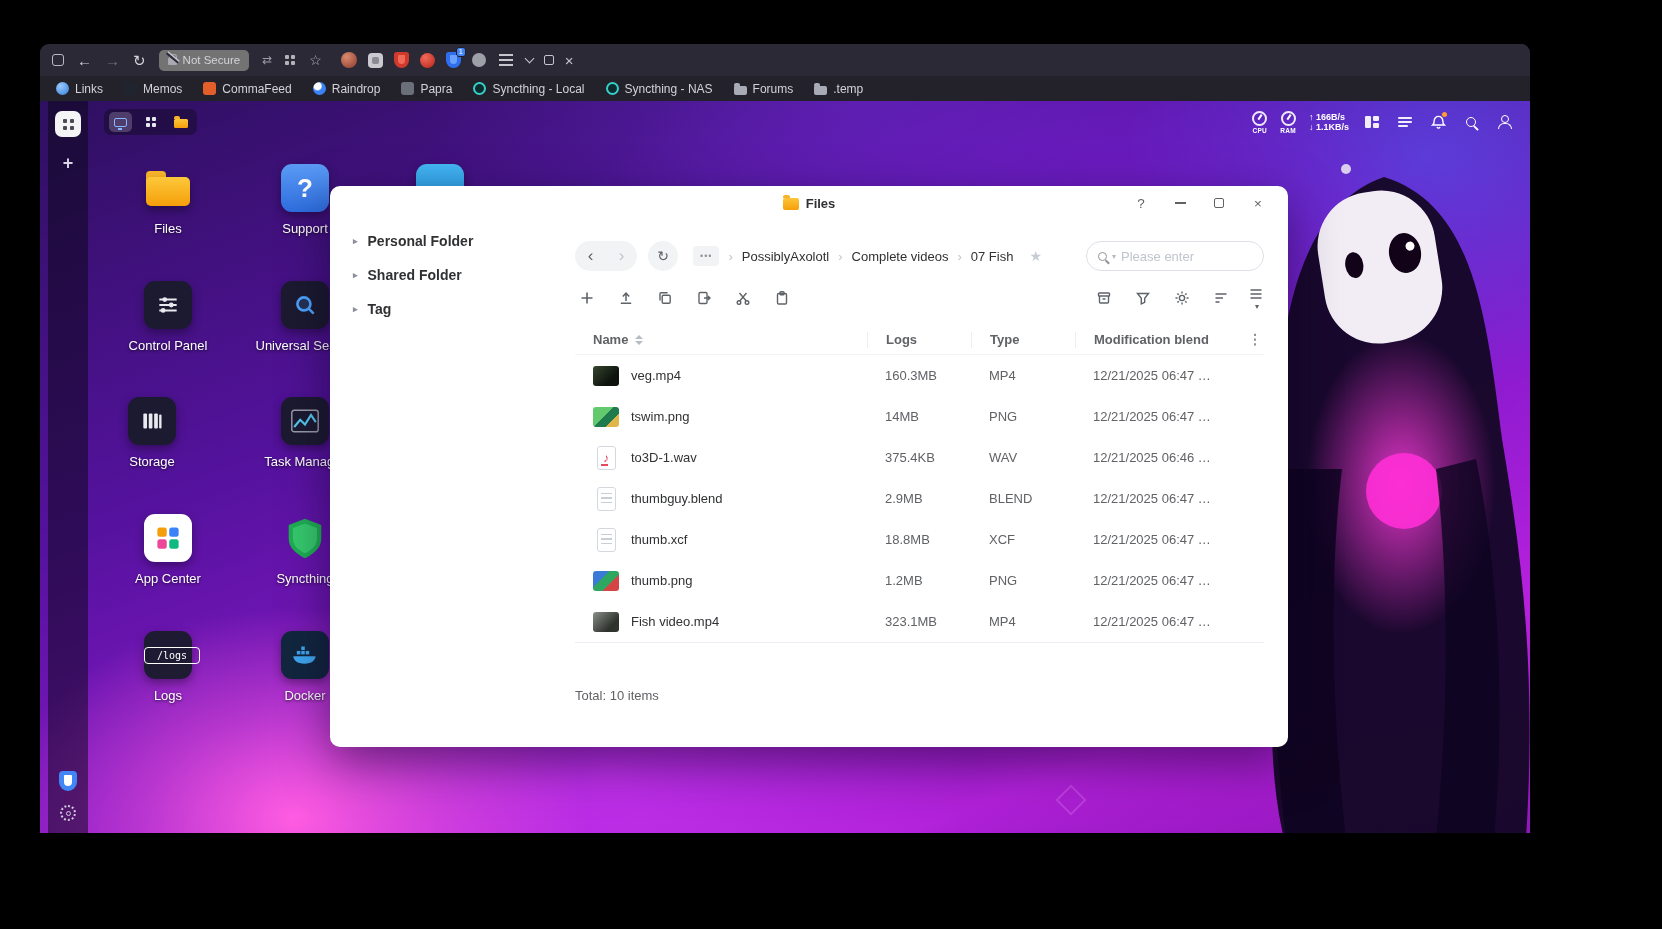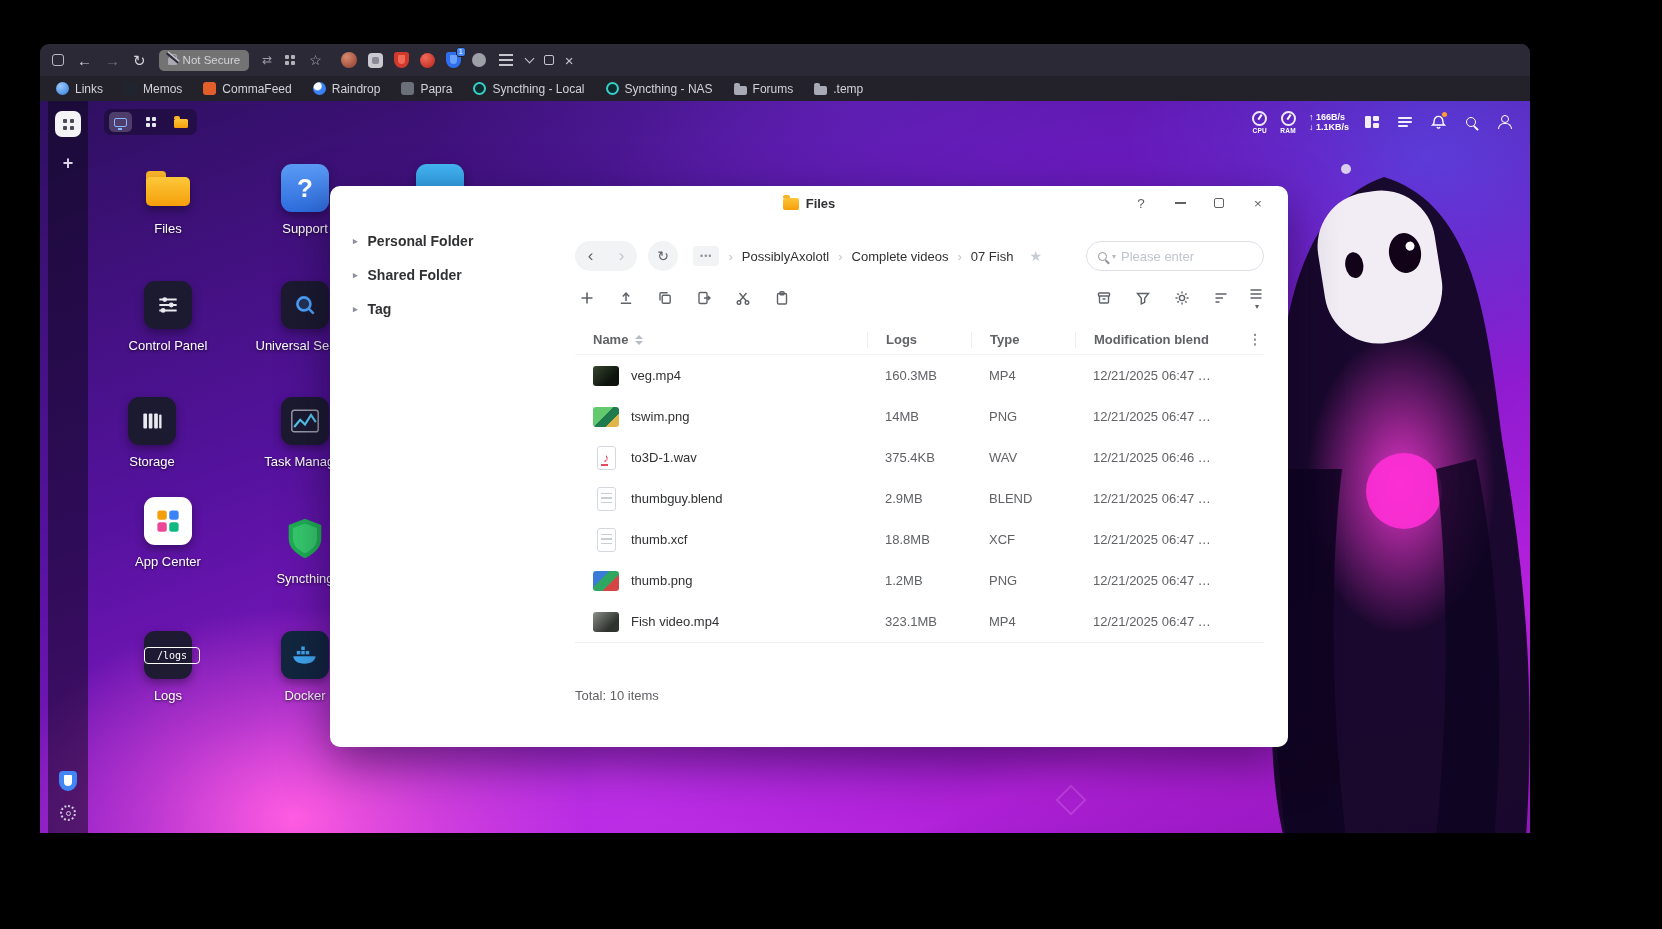--- a/index.html
+++ b/index.html
@@ -429,21 +429,21 @@
     </div>
     <div class="dicon" style="left:205px; top:296px;">
       <span class="tile" data-icon="task-manager">
         <svg width="30" height="24" viewBox="0 0 24 20">
             <rect x="1" y="1" width="22" height="18" rx="2" fill="none" stroke="#cfd4dd" stroke-width="1.2" opacity=".7"></rect>
             <polyline points="3,15 8,9 12,13 17,5 21,11" fill="none" stroke="#58c7f0" stroke-width="1.8"></polyline>
           </svg>
       </span>
       <span class="dlabel">Task Manager</span>
     </div>
-    <div class="dicon" style="left:68px; top:396px;text-align:center;">
+    <div class="dicon" style="left:68px; top:413px;text-align:center;">
       <span class="tile" data-icon="app-center">
         <svg width="30" height="30" viewBox="0 0 24 24">
             <rect x="3.5" y="3.5" width="7.5" height="7.5" rx="2" fill="#f59e0b"></rect>
             <rect x="13" y="3.5" width="7.5" height="7.5" rx="2" fill="#3b82f6"></rect>
             <rect x="3.5" y="13" width="7.5" height="7.5" rx="2" fill="#ec4899"></rect>
             <rect x="13" y="13" width="7.5" height="7.5" rx="2" fill="#10b981"></rect>
           </svg>
       </span>
       <span class="dlabel">App Center</span>
     </div>

